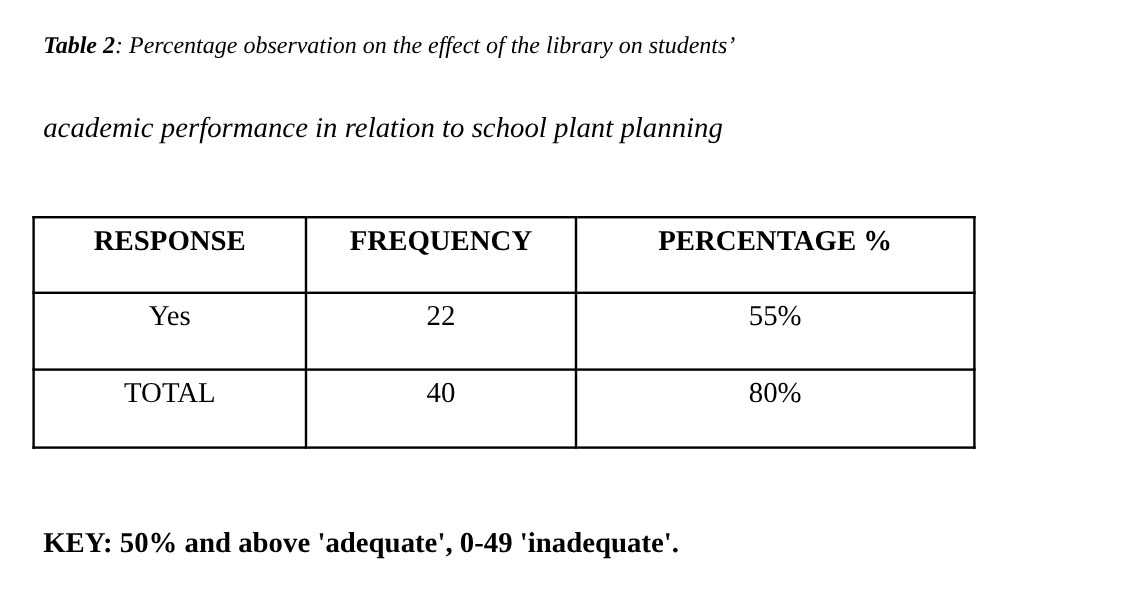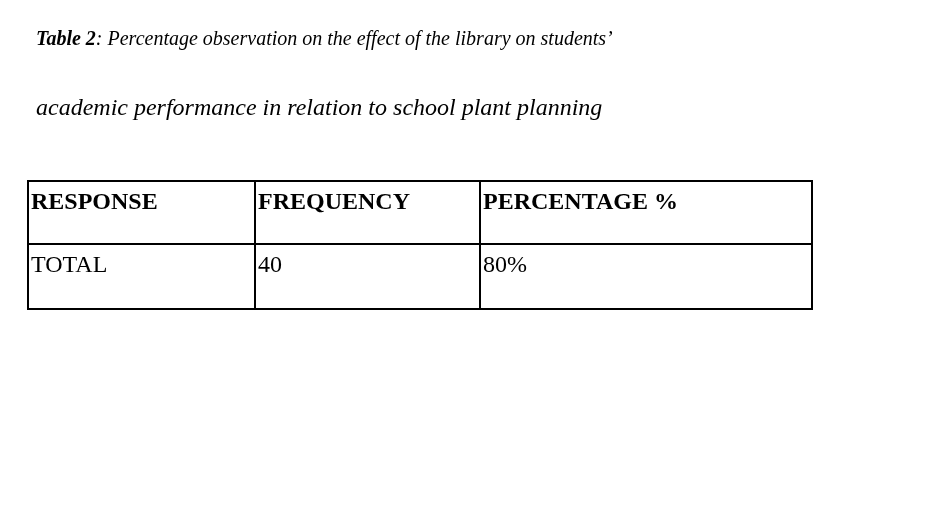--- a/index.html
+++ b/index.html
@@ -40,21 +40,21 @@
     position: absolute;
     left: 27px;
     top: 180px;
     width: 786px;
     border-collapse: collapse;
     table-layout: fixed;
   }
   .data-table th, .data-table td {
     border: 2px solid #000000;
     vertical-align: top;
-    text-align: left;
+    text-align: center;
     font-size: 24px;
     padding: 6px 2px 0 2px;
     overflow: hidden;
   }
   .data-table th { font-weight: bold; }
   .row-header   { height: 63px; }
   .row-yes      { height: 64px; }
   .row-no       { height: 66px; }
   .row-total    { height: 65px; }
   .row-total td { font-weight: normal; }
@@ -84,22 +84,28 @@
       <col>
     </colgroup>
     <thead>
       <tr class="row-header">
         <th>RESPONSE</th>
         <th>FREQUENCY</th>
         <th>PERCENTAGE %</th>
       </tr>
     </thead>
     <tbody>
+      <tr class="row-yes">
+        <td>Yes</td>
+        <td>22</td>
+        <td>55%</td>
+      </tr>
       <tr class="row-total">
         <td>TOTAL</td>
         <td>40</td>
         <td>80%</td>
       </tr>
     </tbody>
   </table>
 
+  <p class="key-note">KEY: 50% and above 'adequate', 0-49 'inadequate'.</p>
 
 </div>
 
 </body></html>

